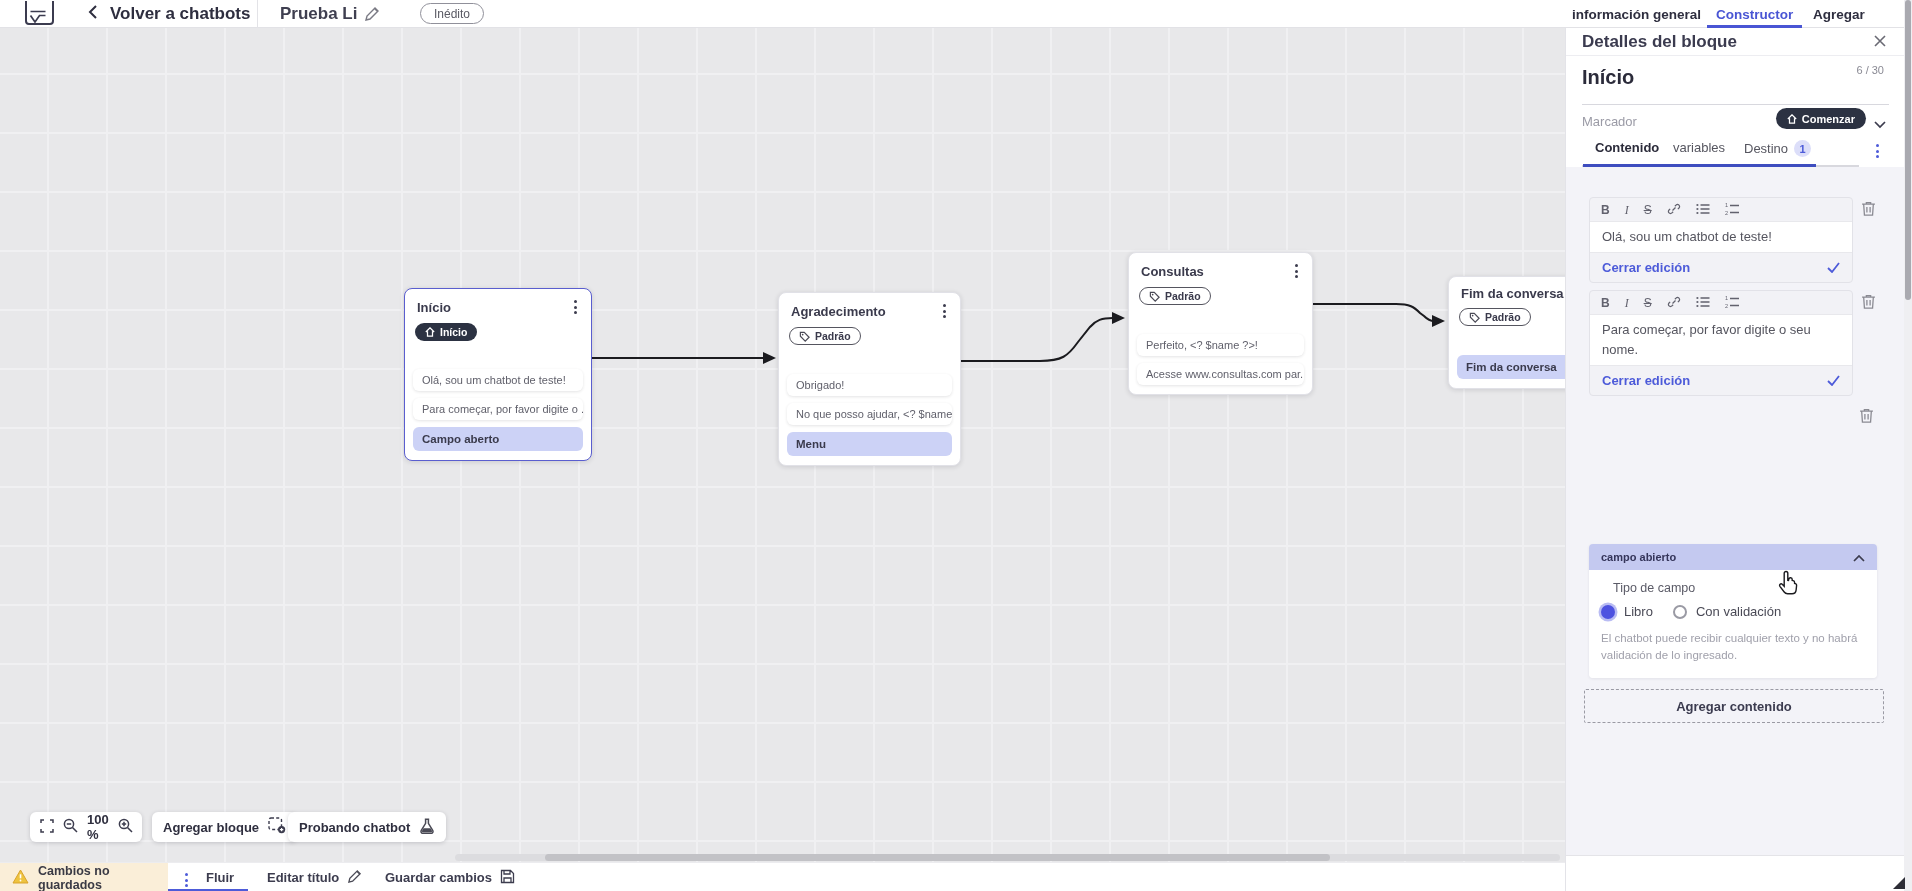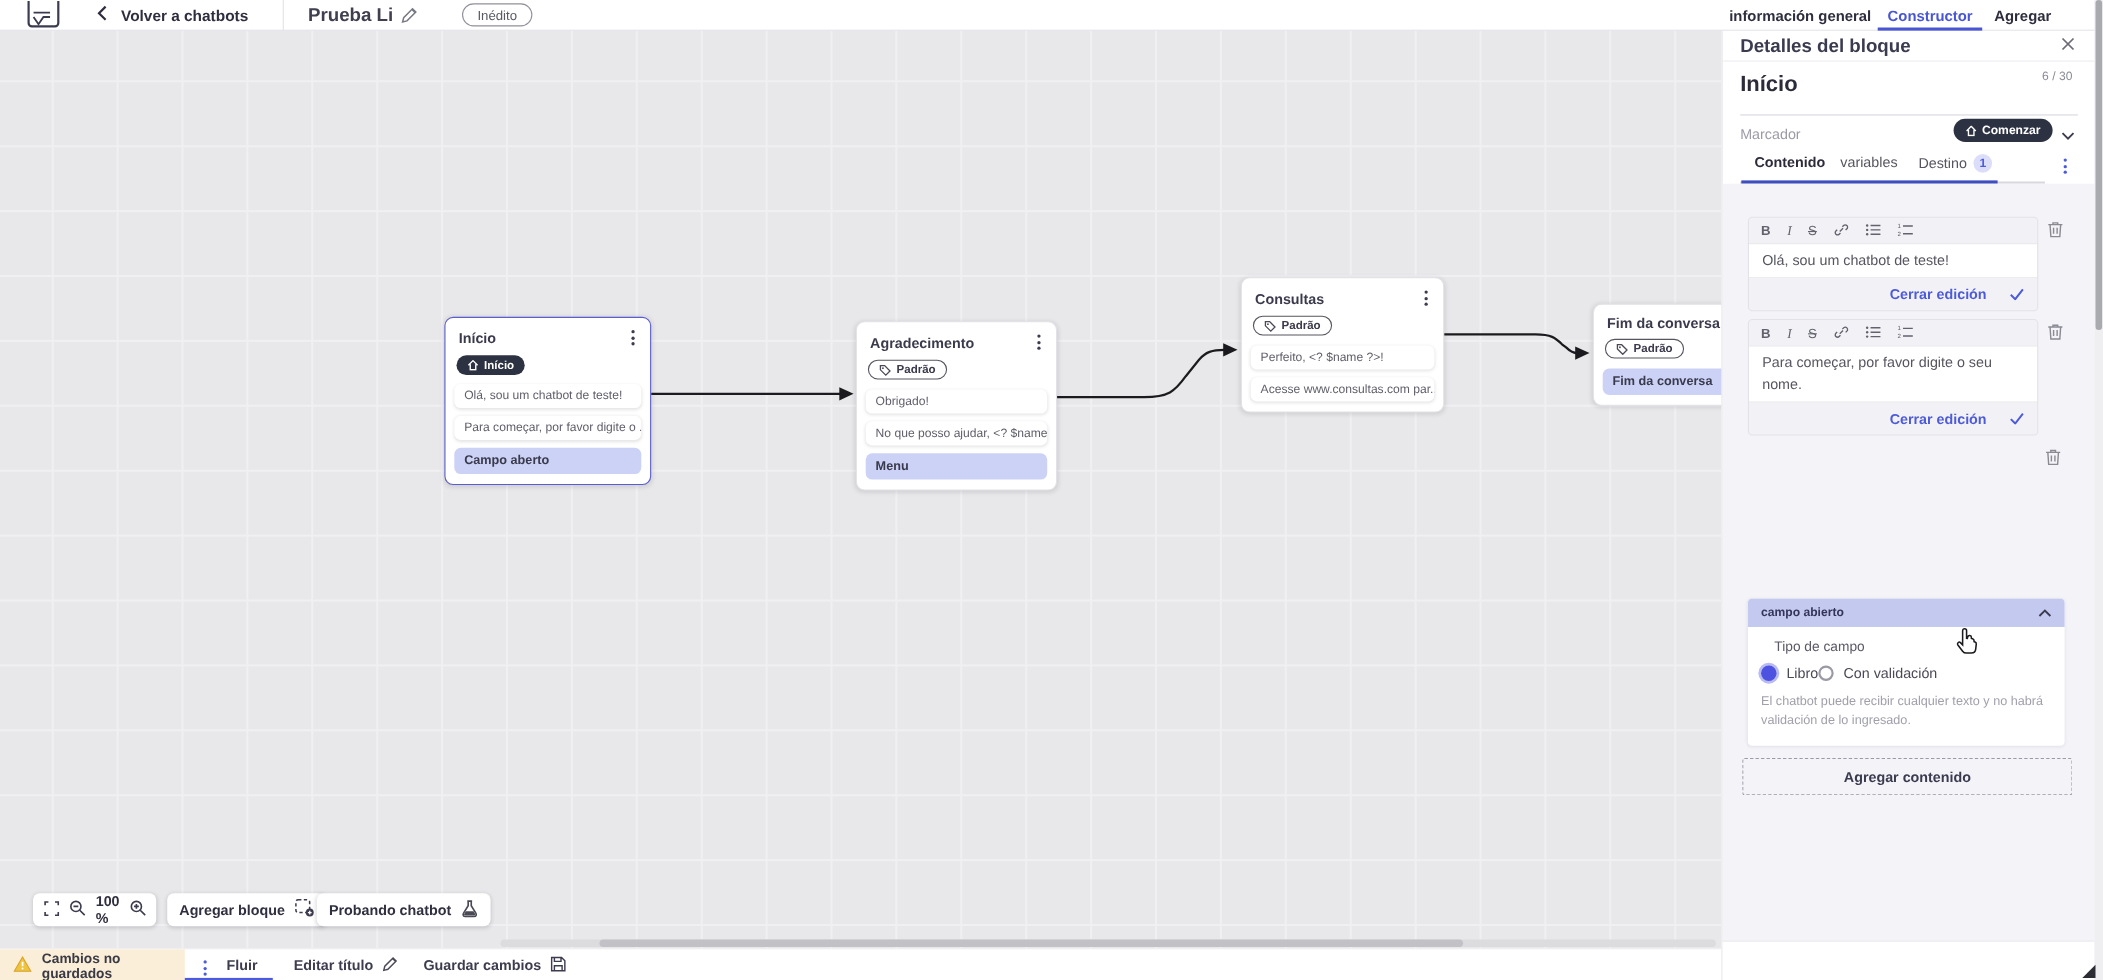--- a/index.html
+++ b/index.html
@@ -5,21 +5,21 @@
   *{box-sizing:border-box;margin:0;padding:0}
   body{margin:0;background:#fff}
   .screen{position:relative;width:1912px;height:891px;overflow:hidden;
     font-family:"Liberation Sans",sans-serif;color:#3a3a4c;background:#fff}
 
   
   .topbar{position:absolute;left:0;top:0;width:1912px;height:28px;background:#fff;
     border-bottom:1px solid #e2e2e6;z-index:30}
   .logo{position:absolute;left:24px;top:1px}
   .back-btn{position:absolute;left:88px;top:0;height:28px;display:flex;align-items:center;gap:12px;cursor:pointer}
-  .back-label{font-size:14px;font-weight:bold;color:#2e2e3f}
+  .back-label{font-size:17px;font-weight:bold;color:#2e2e3f}
   .top-divider{position:absolute;left:257px;top:0;width:1px;height:28px;background:#e3e3e7}
   .doc-title{position:absolute;left:280px;top:0;height:28px;display:flex;align-items:center;
     font-size:17px;font-weight:600;color:#3f3f50}
   .pencil-btn{position:absolute;left:364px;top:6px;cursor:pointer}
   .status-pill{position:absolute;left:420px;top:3px;height:21px;padding:0 13px;border:1px solid #90909a;
     border-radius:11px;font-size:12px;color:#5a5a64;display:flex;align-items:center}
   .top-tab{position:absolute;top:0;height:28px;display:flex;align-items:center;
     font-size:13.5px;font-weight:bold;color:#2e2e3f;cursor:pointer}
   .top-tab.active{color:#4955d4}
   .top-tab-underline{position:absolute;left:1707px;top:25px;width:95px;height:3px;background:#4955d4}
@@ -34,21 +34,21 @@
     box-shadow:0 1px 5px rgba(30,30,45,.14);padding:9px 0 9px}
   .node.selected{border:1.5px solid #5a5ecf}
   .node-head{display:flex;align-items:center;justify-content:space-between;padding:0 12px}
   .node-title{font-size:13px;font-weight:600;color:#3a3a4c;white-space:nowrap}
   .kebab{display:flex;flex-direction:column;gap:2.5px;padding:2px;cursor:pointer}
   .kebab i{width:3px;height:3px;border-radius:50%;background:#3c3c4e;display:block}
   .badge-dark{display:inline-flex;align-items:center;gap:5px;background:#2c3242;color:#fff;
     font-size:10.5px;font-weight:bold;border-radius:11px;padding:3px 10px;margin:7px 0 0 10px}
   .badge-outline{display:inline-flex;align-items:center;gap:5px;border:1.5px solid #55555f;color:#3a3a4c;
     font-size:10.5px;font-weight:bold;border-radius:11px;padding:2px 9px;margin:7px 0 0 10px;background:#fff}
-  .node-rows{display:flex;flex-direction:column;gap:7px;margin:7px 8px 0}
+  .node-rows{display:flex;flex-direction:column;gap:7px;margin:28px 8px 0}
   .node-row{height:22px;border-radius:6px;background:#fff;box-shadow:0 1px 3px rgba(30,30,45,.12);
     font-size:11px;color:#5f5f6a;display:flex;align-items:center;padding:0 9px;
     white-space:nowrap;overflow:hidden;cursor:pointer}
   .node-row.field{background:#ccd2f6;box-shadow:none;color:#3a3a4c;font-weight:600;font-size:11.5px;height:24px}
 
   
   .cv-card{position:absolute;top:784px;height:30px;background:#fff;border-radius:6px;
     box-shadow:0 1px 4px rgba(30,30,45,.18);display:flex;align-items:center;gap:9px;padding:0 11px;
     font-size:13px;font-weight:bold;color:#2f2f3f;cursor:pointer}
   .hscroll-track{position:absolute;left:455px;top:826px;width:1105px;height:7px;border-radius:4px;background:#dcdcdf}
@@ -80,32 +80,32 @@
   .p-bottom{position:absolute;left:0;top:827px;width:100%;height:36px;background:#fff;border-top:1px solid #e4e4e8}
 
   .editor{position:absolute;left:23px;width:264px;background:#f2f2f6;border:1px solid #e2e2e8;border-radius:4px;overflow:hidden}
   .ed-toolbar{display:flex;align-items:center;gap:15px;padding:4px 11px;height:23px}
   .ed-btn{font-size:12px;color:#62626e;cursor:pointer;line-height:1}
   .ed-bold{font-weight:bold}
   .ed-italic{font-style:italic;font-family:"Liberation Serif",serif}
   .ed-strike{text-decoration:line-through}
   .ed-text{background:#fff;border-top:1px solid #e8e8ec;border-bottom:1px solid #e8e8ec;
     font-size:13px;color:#55555f;padding:5px 12px;line-height:1.55;cursor:text}
-  .ed-footer{display:flex;justify-content:flex-end;align-items:center;gap:21px;padding:7px 12px;cursor:pointer}
+  .ed-footer{display:flex;justify-content:space-between;align-items:center;gap:4px;padding:7px 12px;cursor:pointer}
   .ed-close{font-size:13px;font-weight:600;color:#4d5bd9}
   .trash-btn{position:absolute;left:295px;cursor:pointer}
 
   .field-card{position:absolute;left:23px;top:377px;width:288px;border-radius:4px;overflow:hidden;
     box-shadow:0 1px 3px rgba(30,30,45,.08)}
   .fc-header{height:26px;background:#c4c9f0;display:flex;align-items:center;justify-content:space-between;
     padding:0 12px;cursor:pointer}
   .fc-header-label{font-size:11px;font-weight:bold;color:#35355a}
   .fc-body{background:#fff;padding:11px 12px 13px}
   .fc-type-label{font-size:12.5px;color:#5a5a66;margin-left:12px}
-  .fc-radios{display:flex;align-items:center;margin-top:9px}
+  .fc-radios{display:flex;align-items:center;gap:20px;margin-top:9px}
   .radio-item{display:flex;align-items:center;gap:9px;cursor:pointer}
   .radio-dot{width:14px;height:14px;border-radius:50%}
   .radio-dot.on{background:#4d52e0;box-shadow:0 0 0 2.5px #b9bcf3}
   .radio-dot.off{background:#fff;border:2px solid #9a9aa4}
   .radio-label{font-size:13px;color:#4a4a56}
   .fc-help{margin-top:11px;font-size:11.5px;line-height:1.5;color:#a0a0ab}
 
   .add-content{position:absolute;left:18px;top:522px;width:300px;height:34px;border:1px dashed #9a9aa4;
     border-radius:2px;display:flex;align-items:center;justify-content:center;
     font-size:13px;font-weight:600;color:#3b3b4f;cursor:pointer}

